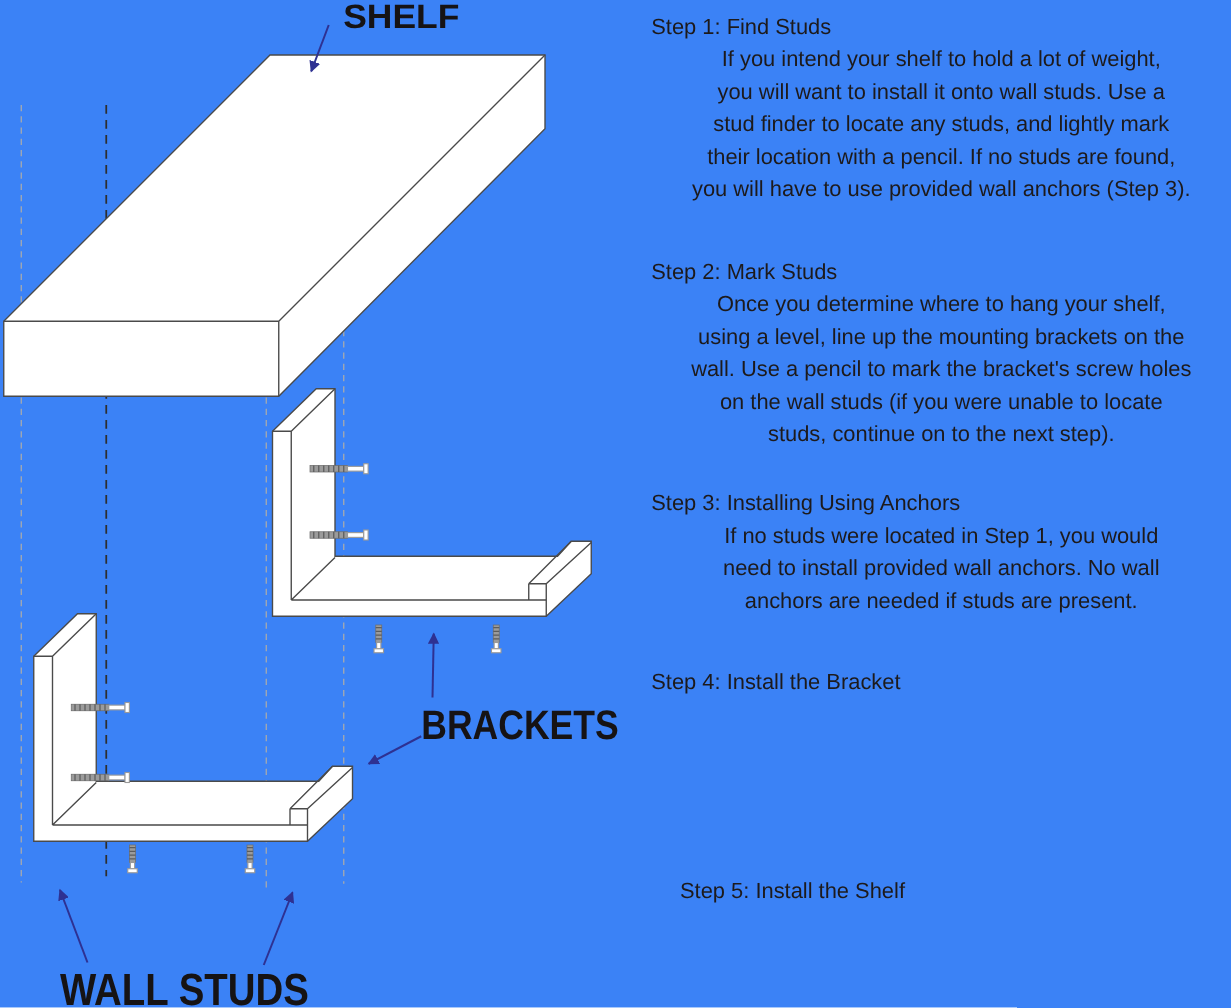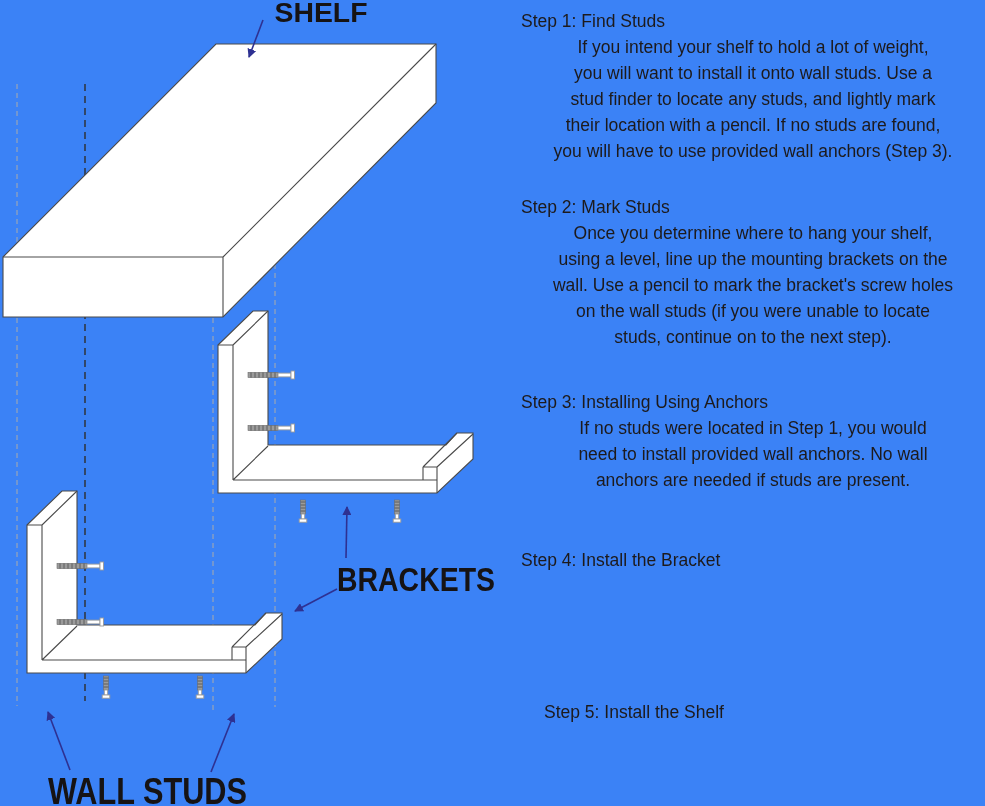--- a/index.html
+++ b/index.html
@@ -64,23 +64,23 @@
     color: var(--text, #1d1a1b);
     font-size: 17.5px;
     line-height: 26px;
   }
   .step {
     position: absolute;
     left: 0;
     width: 464px;
   }
   .step-1 { top: 8px; }
-  .step-2 { top: 194px; }
+  .step-2 { top: 204px; }
   .step-3 { top: 389px; }
-  .step-4 { top: 547px; }
+  .step-4 { top: 532px; }
   .step-5 { top: 699px; margin-left: 23px; }
   .step-title { white-space: pre-line; }
   .step-body  { white-space: pre-line; text-align: center; }
 </style>
 </head>
 <body>
 
 <div class="canvas">
 
   <svg class="diagram" width="510" height="806" viewBox="0 0 510 806" xmlns="http://www.w3.org/2000/svg">

